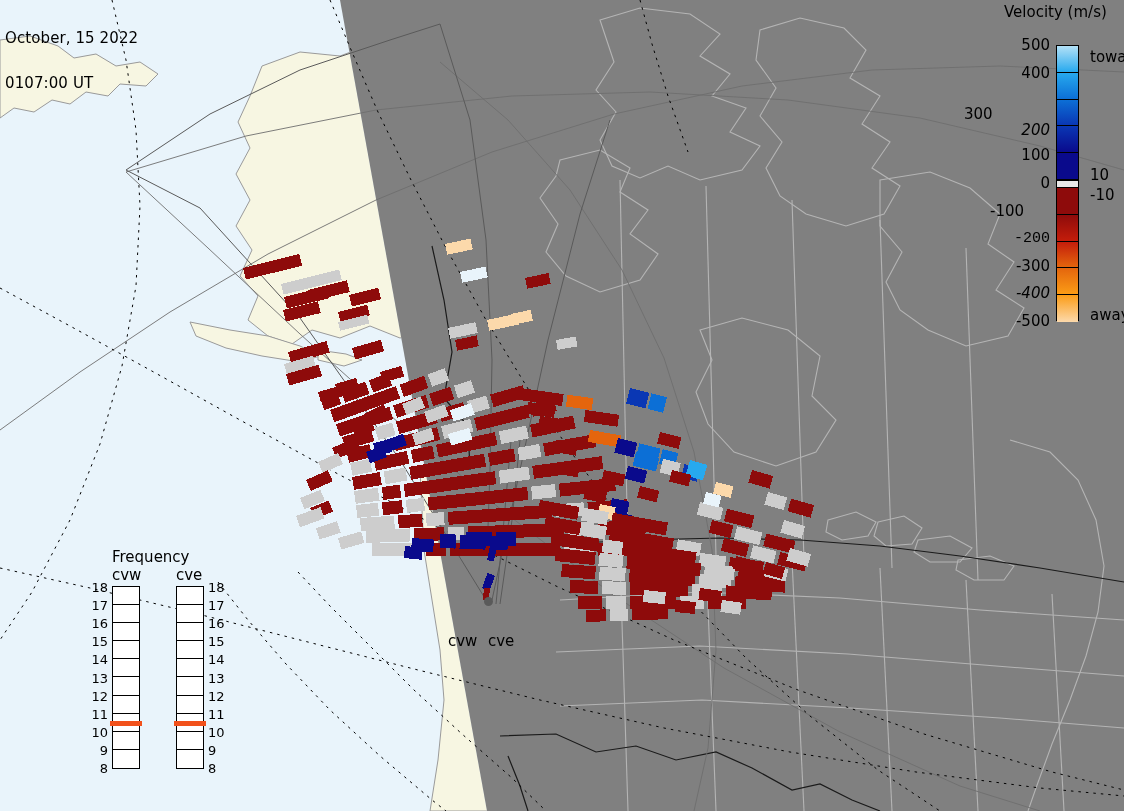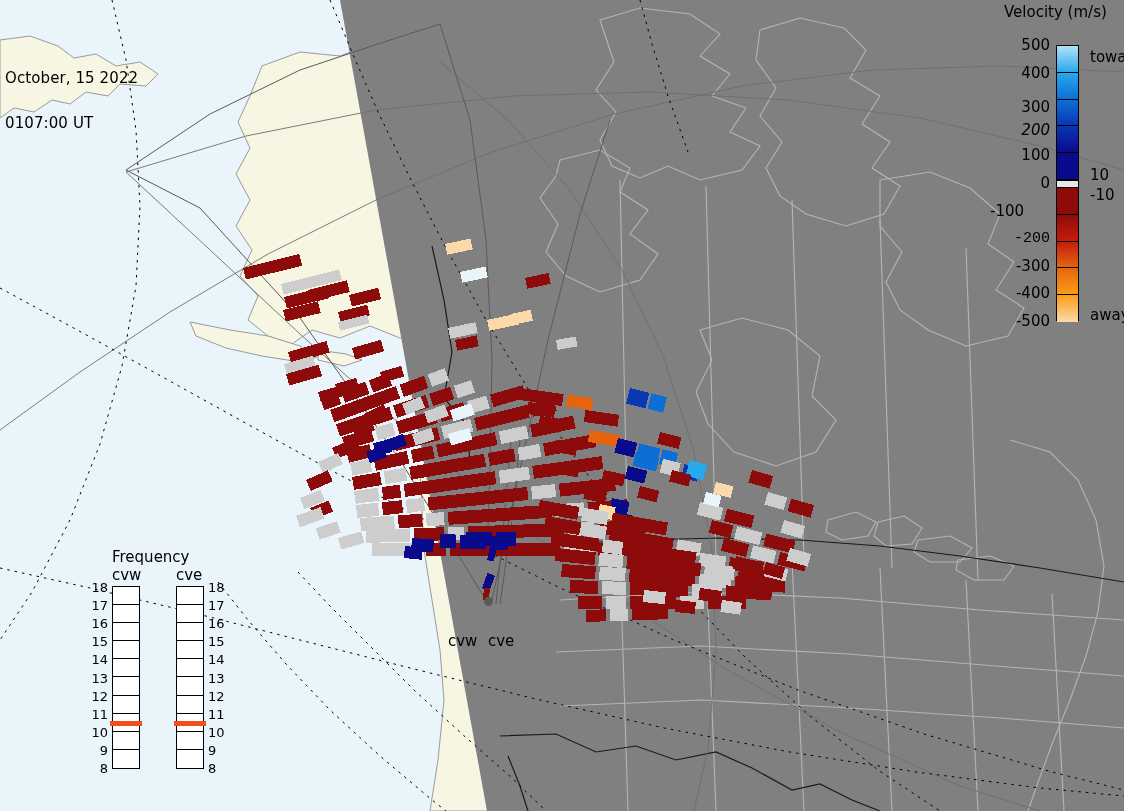--- a/index.html
+++ b/index.html
@@ -6,21 +6,21 @@
   html,body{margin:0;padding:0;background:#808080;}
   body{font-family:"DejaVu Sans","Liberation Sans",sans-serif;}
   #stage{position:relative;width:1124px;height:811px;overflow:hidden;background:#e9f4fb;}
 
   
   .layer{position:absolute;top:0;left:0;width:1124px;height:811px;}
   svg.layer{display:block;}
 
   
   #title{position:absolute;left:5px;top:1px;color:#000;font-size:15px;line-height:15px;
-         letter-spacing:.1px;white-space:pre;z-index:40;margin-top:40px;}
+         letter-spacing:.1px;white-space:pre;z-index:40;}
   #title div{height:15px;}
 
   
   #cbar-wrap{position:absolute;left:964px;top:0px;width:160px;height:340px;z-index:40;}
   #cbar-title{position:absolute;left:40px;top:3px;font-size:15px;color:#000;white-space:nowrap;}
   #cbar{position:absolute;left:92px;top:45px;width:23px;height:276px;border:1px solid #000;
         box-sizing:border-box;}
   #cbar .band{position:relative;width:100%;border-bottom:1px solid #000;box-sizing:border-box;}
   #cbar .band:last-child{border-bottom:none;}
   #cbar .zero{height:6px;background:#e8e8e8;border-top:1px solid #000;border-bottom:1px solid #000;}
@@ -620,28 +620,28 @@
         <div class="band" style="height: 26.8px; background: linear-gradient(rgb(10, 10, 140), rgb(10, 10, 140));"></div>
         <div class="zero" style="background: rgb(232, 232, 232);"></div>
         <div class="band" style="height: 26.8px; background: linear-gradient(rgb(142, 11, 11), rgb(142, 11, 11));"></div>
         <div class="band" style="height: 26.8px; background: linear-gradient(rgb(142, 11, 11), rgb(196, 29, 11));"></div>
         <div class="band" style="height: 26.8px; background: linear-gradient(rgb(196, 29, 11), rgb(228, 101, 13));"></div>
         <div class="band" style="height: 26.8px; background: linear-gradient(rgb(228, 101, 13), rgb(251, 156, 22));"></div>
         <div class="band" style="height: 26.8px; background: linear-gradient(rgb(251, 156, 22), rgb(252, 217, 171));"></div>
       </div>
   <div class="cb-tick" style="top: 45px; right: auto; left: 0px; width: 86px; text-align: right; position: absolute;">500</div>
       <div class="cb-tick" style="top: 72.6px; right: auto; left: 0px; width: 86px; text-align: right; position: absolute;">400</div>
-      <div class="cb-tick" style="top: 107px; right: auto; left: 0px; width: 86px; text-align: right; position: absolute;">300</div>
+      <div class="cb-tick" style="top: 114px; right: auto; left: 0px; width: 86px; position: absolute;">300</div>
       <div class="cb-tick" style="top: 130px; right: auto; left: 0px; width: 86px; text-align: right; position: absolute; font-style: italic;">200</div>
       <div class="cb-tick" style="top: 155.4px; right: auto; left: 0px; width: 86px; text-align: right; position: absolute;">100</div>
       <div class="cb-tick" style="top: 183px; right: auto; left: 0px; width: 86px; text-align: right; position: absolute;">0</div>
       <div class="cb-tick" style="top: 210.6px; right: auto; left: 0px; width: 86px; text-align: center; position: absolute;">-100</div>
       <div class="cb-tick" style="top: 238.2px; right: auto; left: 0px; width: 86px; text-align: right; position: absolute; font-family: Liberation Mono, monospace;">-200</div>
       <div class="cb-tick" style="top: 265.8px; right: auto; left: 0px; width: 86px; text-align: right; position: absolute;">-300</div>
-      <div class="cb-tick" style="top: 293.4px; right: auto; left: 0px; width: 86px; text-align: right; position: absolute;">-400</div>
+      <div class="cb-tick" style="top: 293.4px; right: auto; left: 0px; width: 86px; text-align: right; position: absolute; font-style: italic;">-400</div>
       <div class="cb-tick" style="top: 321px; right: auto; left: 0px; width: 86px; text-align: right; position: absolute;">-500</div>
       <div class="cb-side" style="position: absolute; left: 120px; top: 57px;">toward</div>
       <div class="cb-side" style="position: absolute; left: 120px; top: 175px;">10</div>
       <div class="cb-side" style="position: absolute; left: 120px; top: 195px;">-10</div>
       <div class="cb-side" style="position: absolute; left: 120px; top: 315px;">away</div>
     </div>
 
   <div class="stn-dot" style="left:484px;top:597px"></div>
   <div class="stn-label" style="left:448px;top:632px">cvw</div>
   <div class="stn-label" style="left:488px;top:632px">cve</div>

